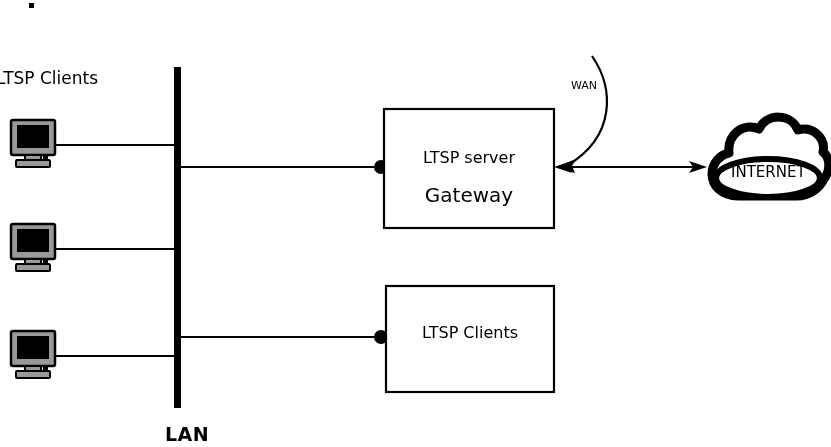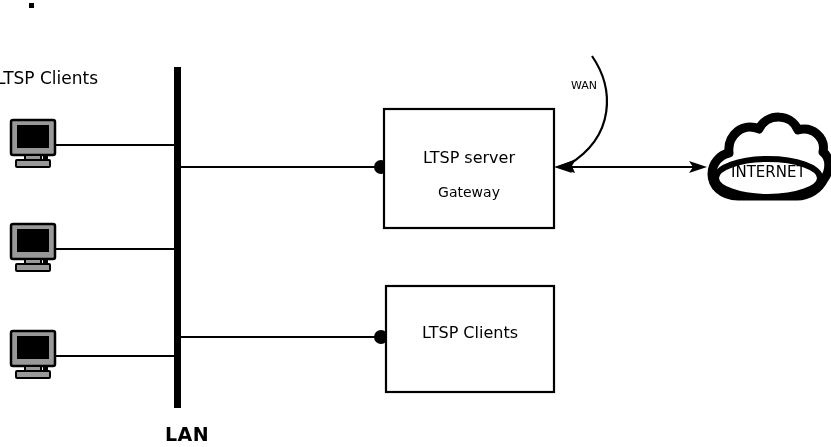--- a/index.html
+++ b/index.html
@@ -54,21 +54,21 @@
   }
   #label-dhcp-line1 {
     left: 469px;
     top: 150px;
     font-size: 16px;
     transform: translateX(-50%);
   }
   #label-dhcp-line2 {
     left: 469px;
     top: 185px;
-    font-size: 14px;
+    font-size: 20px;
     transform: translateX(-50%);
   }
   #label-ltsp-server {
     left: 470px;
     top: 333px;
     font-size: 16px;
     transform: translate(-50%, -50%);
   }
 </style>
 </head>

